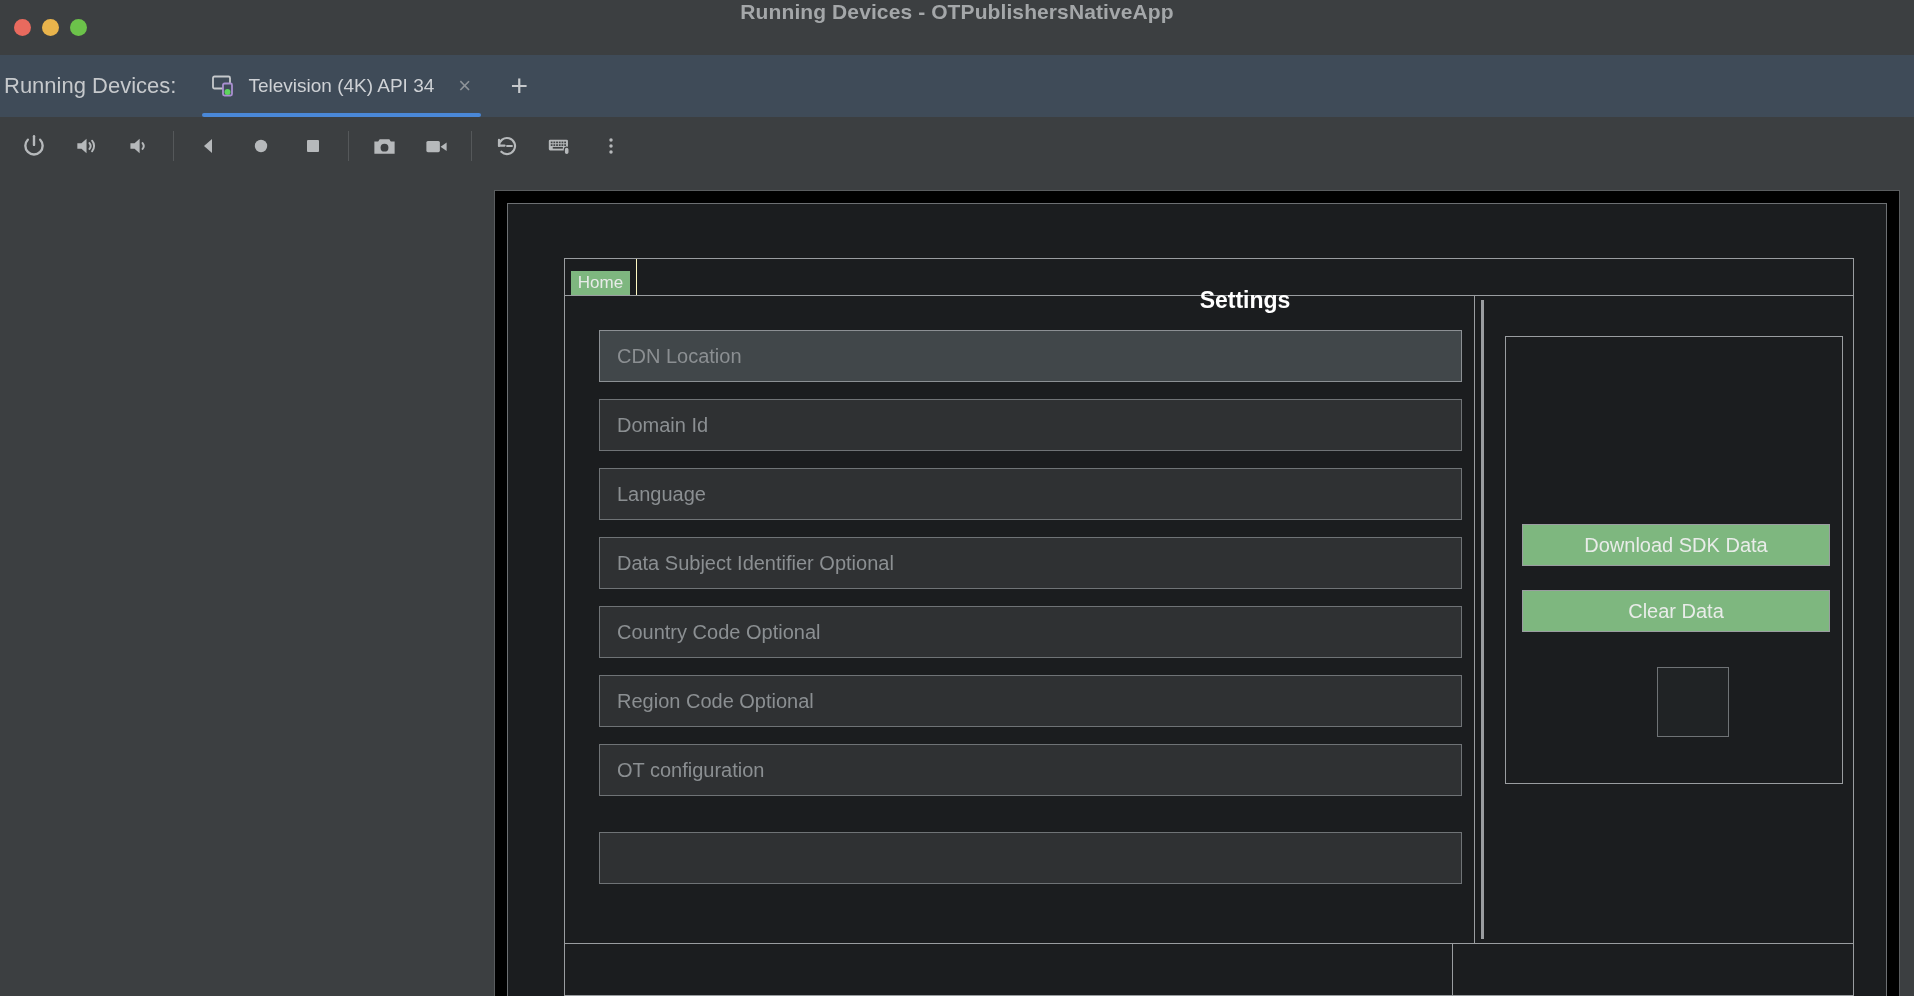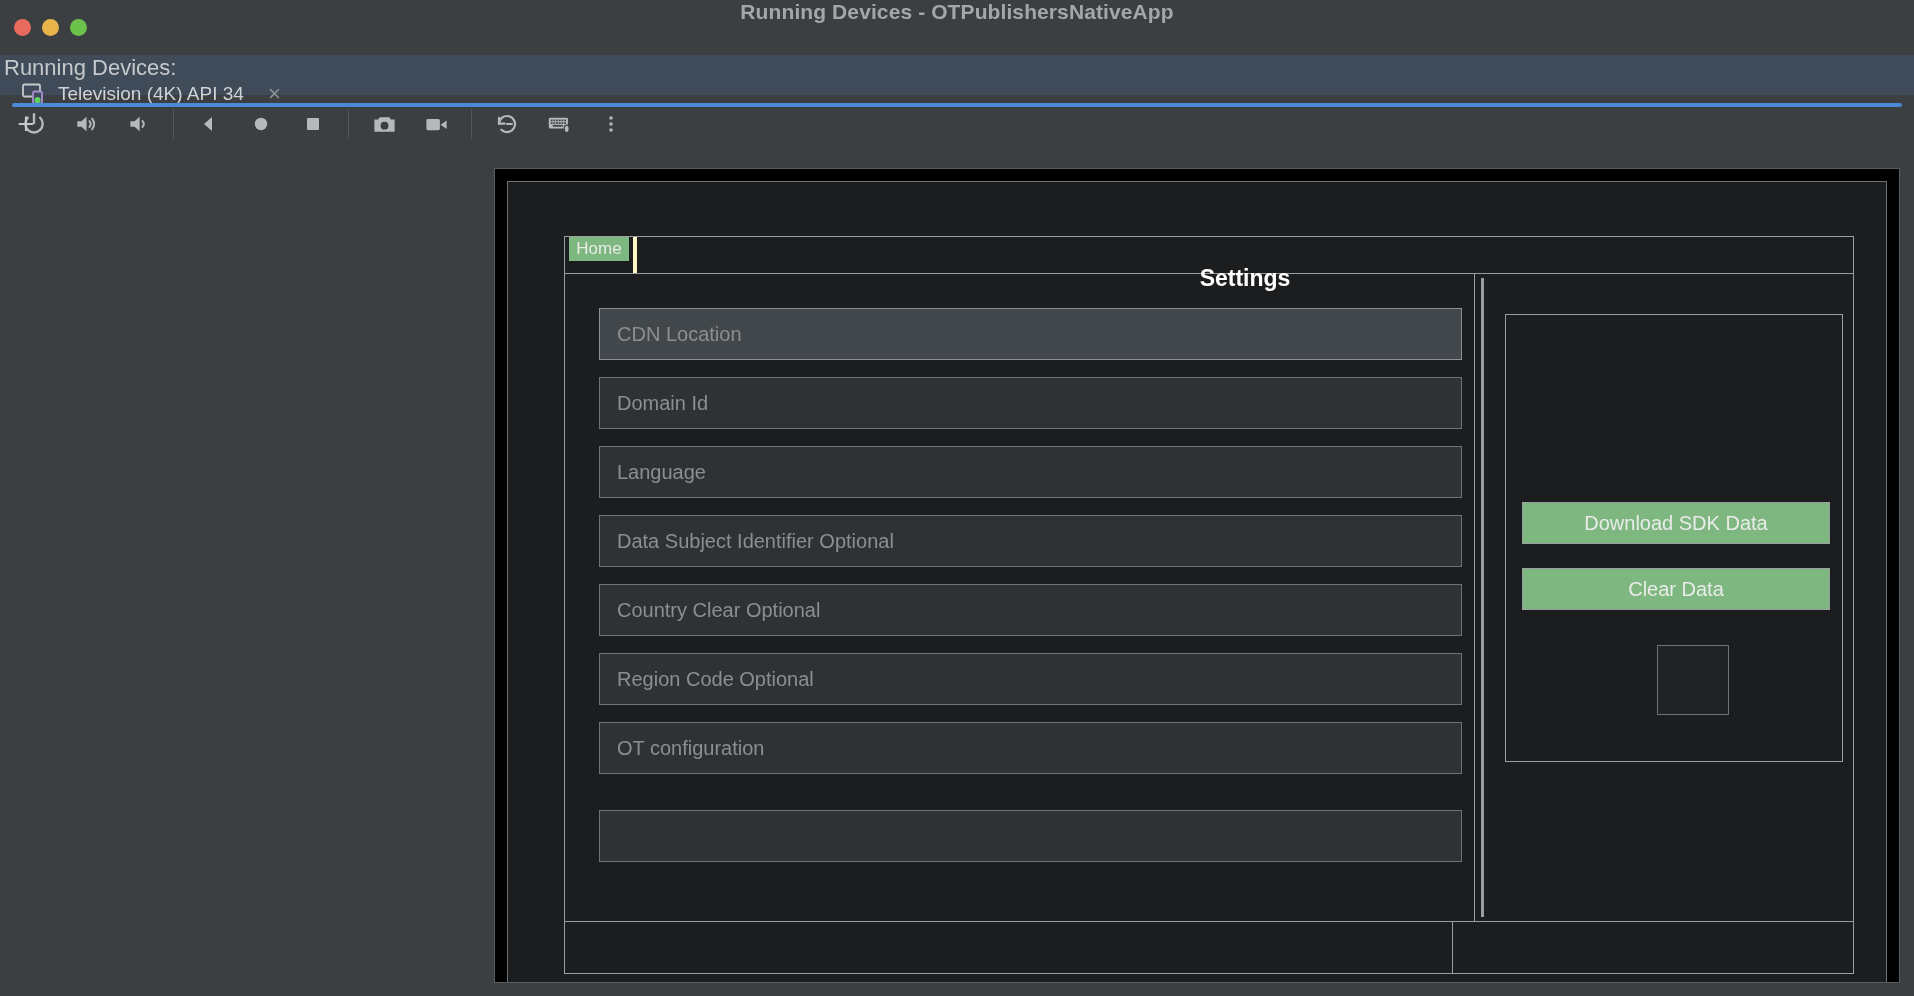--- a/index.html
+++ b/index.html
@@ -28,26 +28,25 @@
   .tl.red    { background: #e96a5e; }
   .tl.yellow { background: #e9b44c; }
   .tl.green  { background: #6cc24a; }
   .window-title {
     font-size: 21px; font-weight: bold; color: #a4a7a9;
     letter-spacing: .1px;
   }
 
   
   .tabstrip {
-    height: 40px;
+    height: 62px;
     background: #3f4b58;
     display: flex;
     align-items: stretch;
     position: relative;
-    flex-direction: column;
   }
   .tabstrip-label {
     display: flex; align-items: center;
     padding: 0 14px 0 4px;
     font-size: 22px; color: #c6c9cc;
     white-space: nowrap;
   }
   .device-tab {
     display: flex; align-items: center; gap: 12px;
     padding: 0 18px 0 22px;
@@ -115,22 +114,22 @@
   }
   .app-header {
     display: flex;
     height: 38px;
     border: 1px solid #9a9da0;
     border-right: 1px solid #9a9da0;
     width: 1290px;
   }
   .home-tab {
     width: 72px;
-    border-right: 4px solid #fef9c3;
-    display: flex; align-items: flex-start; justify-content: center;
+    border-right: 1px solid #fef9c3;
+    display: flex; align-items: flex-end; justify-content: center;
     cursor: pointer;
   }
   .home-chip {
     background: #7eb77f;
     color: #e8ebe8;
     font-size: 17px;
     padding: 2px 7px;
     line-height: 1.15;
   }
   .app-title-wrap {
@@ -383,21 +382,21 @@
             <div class="field">
               <span class="ph">Domain Id</span>
             </div>
             <div class="field">
               <span class="ph">Language</span>
             </div>
             <div class="field">
               <span class="ph">Data Subject Identifier Optional</span>
             </div>
             <div class="field">
-              <span class="ph">Country Clear Optional</span>
+              <span class="ph">Country Code Optional</span>
             </div>
             <div class="field">
               <span class="ph">Region Code Optional</span>
             </div>
             <div class="field">
               <span class="ph">OT configuration</span>
             </div>
             <div class="field spaced">
               <span class="ph"></span>
             </div>

